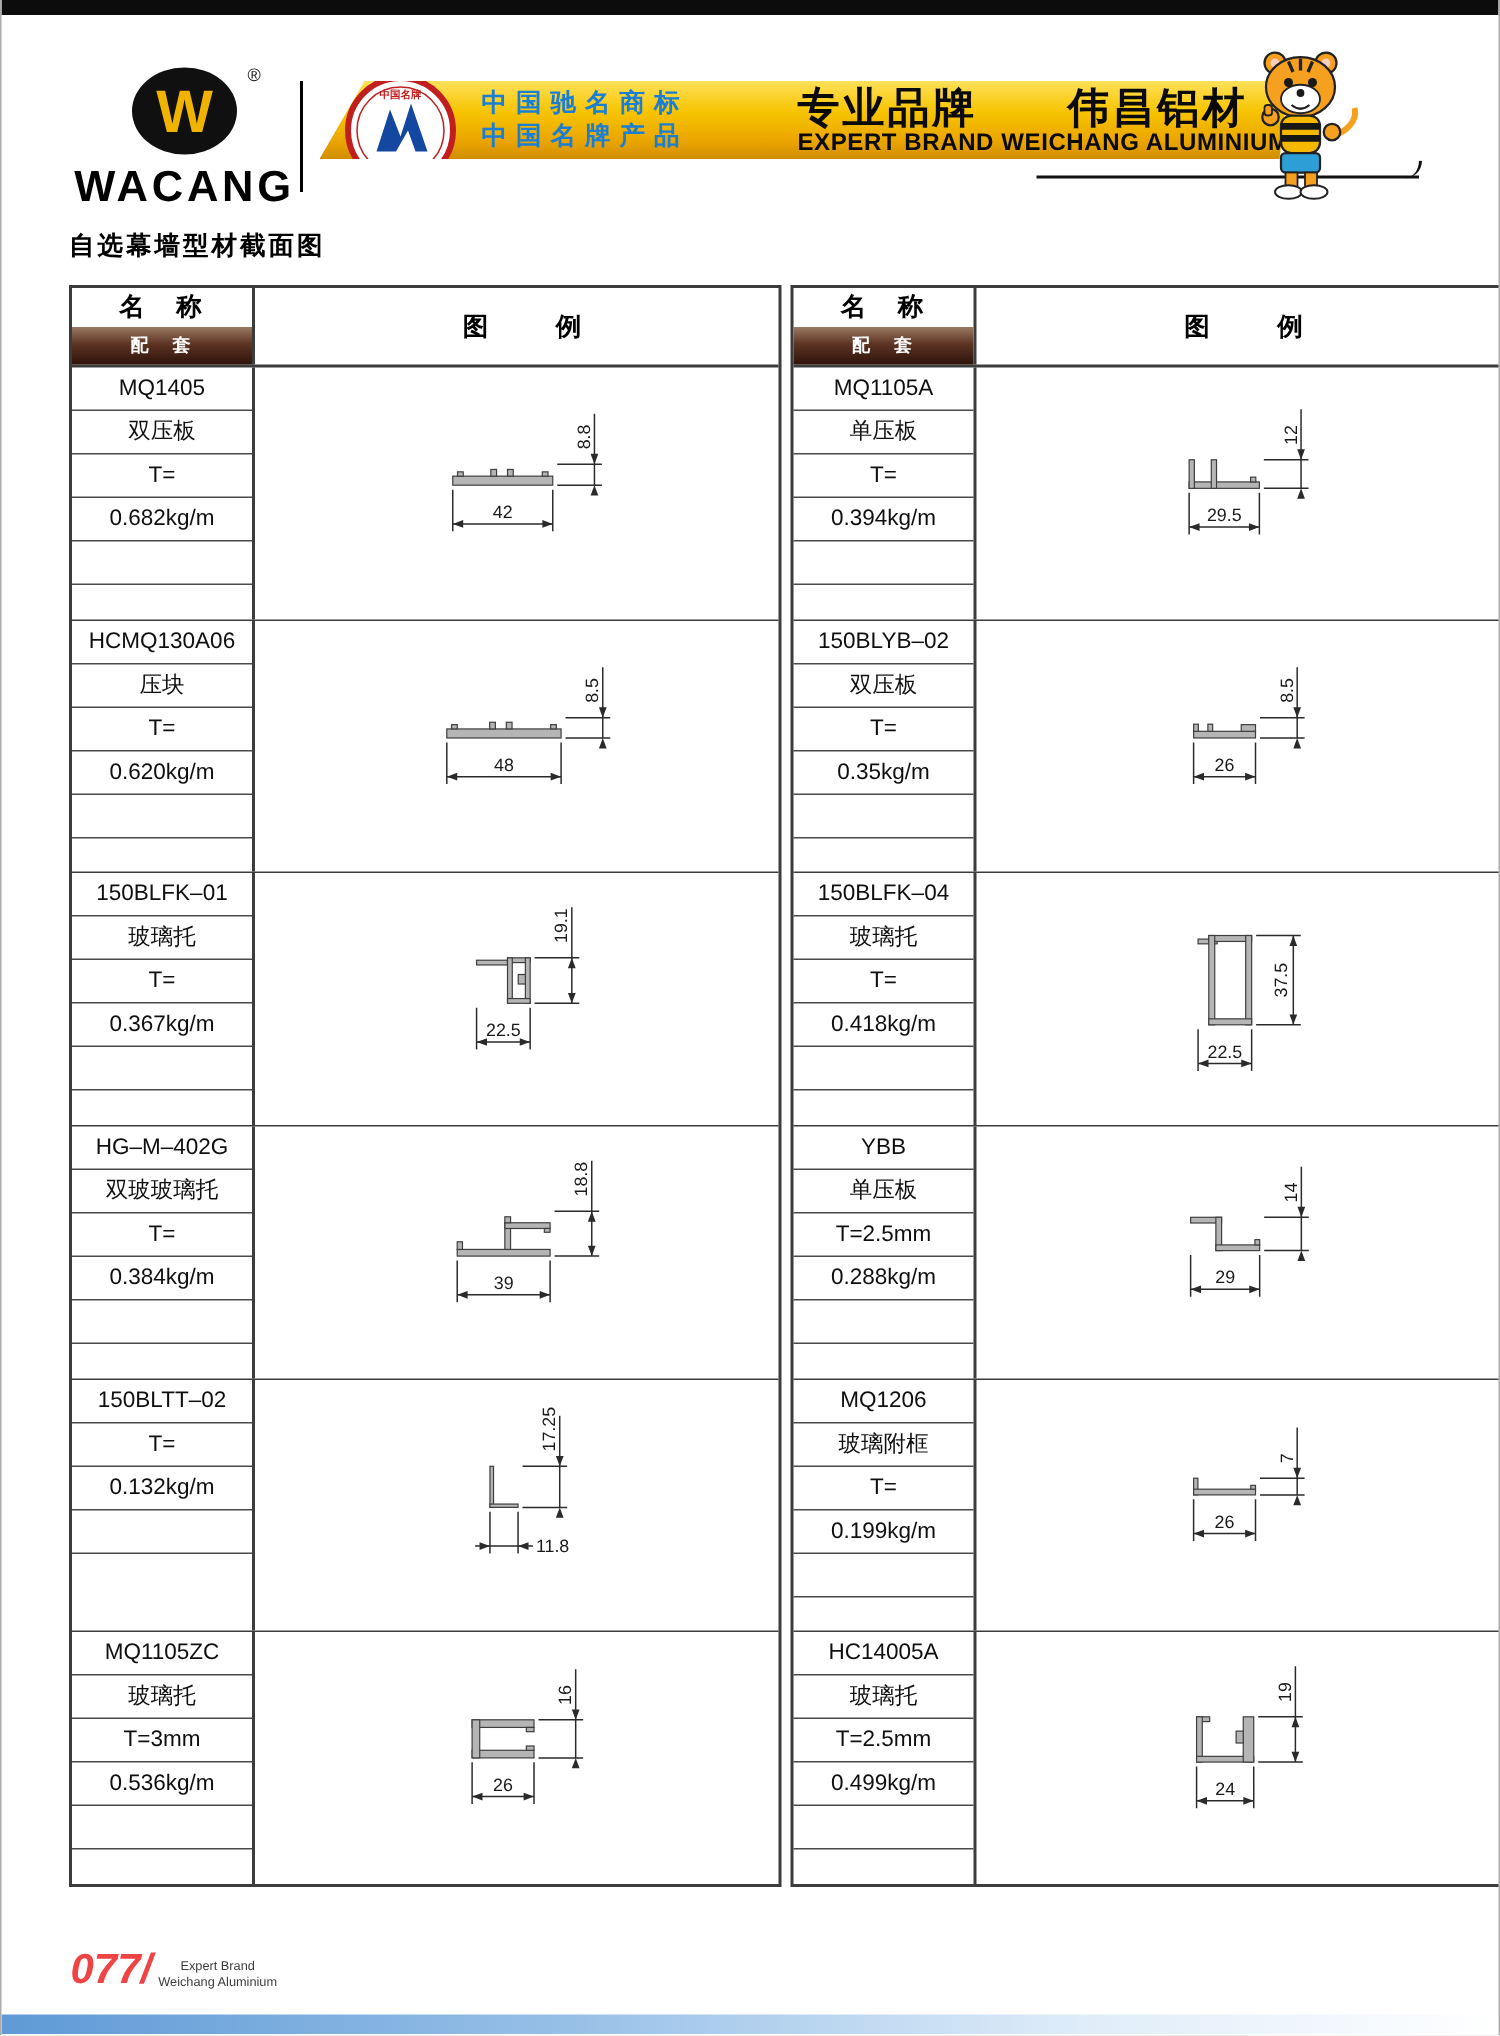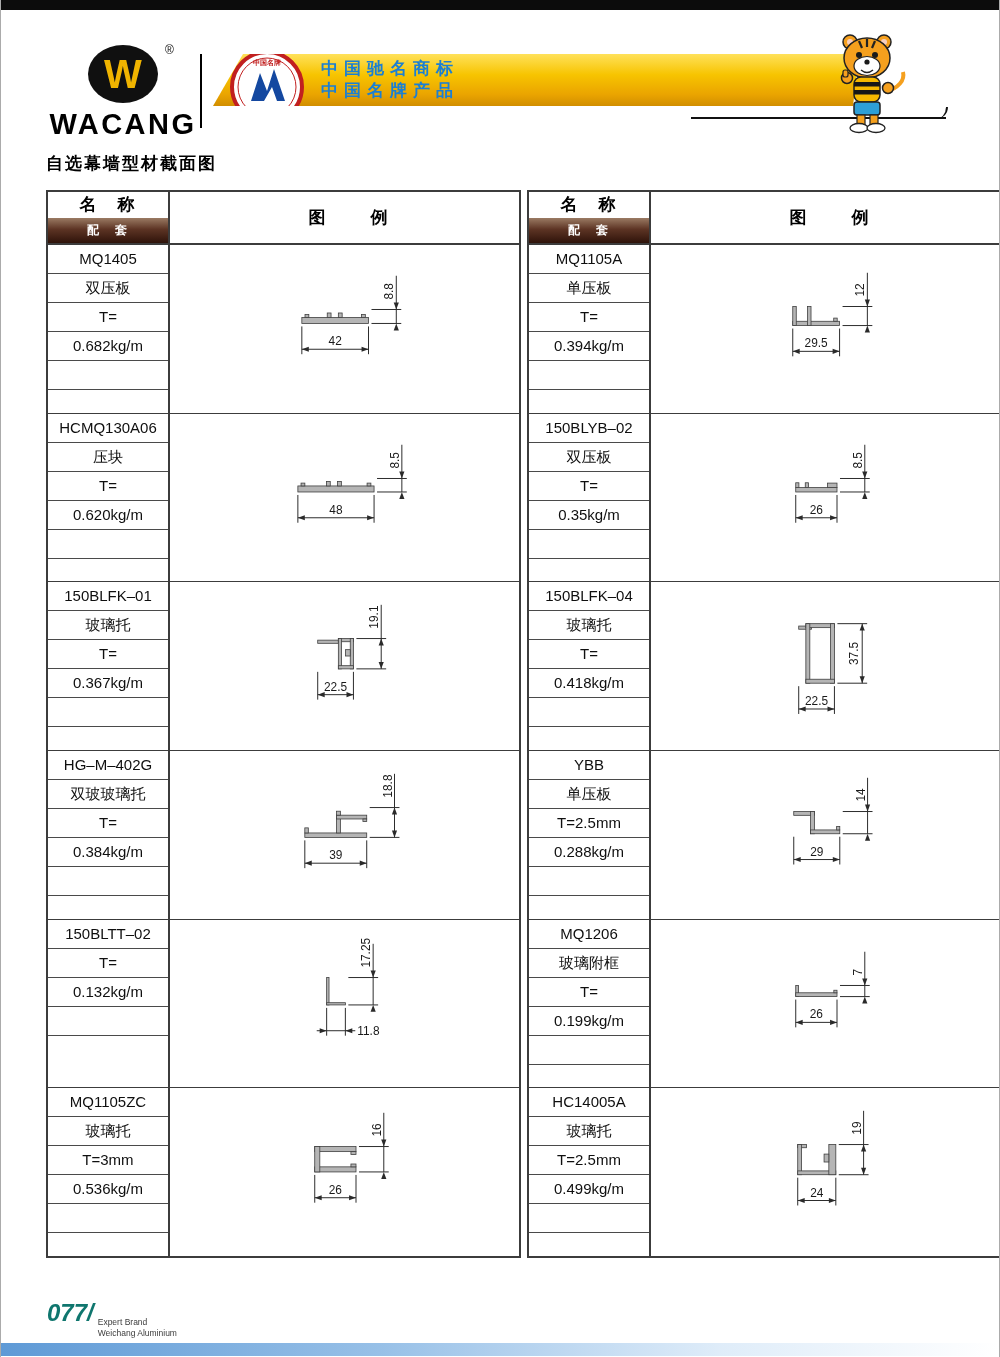--- a/index.html
+++ b/index.html
@@ -47,22 +47,22 @@
   .label-row{height:28px;line-height:28px;text-align:center;font-size:15px;color:#0f0f0f;
              border-bottom:1px solid #4a4a4a;overflow:hidden;white-space:nowrap;}
   .label-fill{flex:1;}
   .diagram-cell{flex:1;position:relative;min-width:0;}
   .diagram-cell svg{position:absolute;inset:0;width:100%;height:100%;}
 
   
   .footnote{position:absolute;top:1266px;left:0;right:0;text-align:center;font-size:14.5px;
             color:#141414;line-height:23px;}
   .pagefoot{position:absolute;top:1301px;left:46px;display:flex;align-items:flex-start;}
-  .pageno{color:#0f766e;font-size:24px;font-weight:bold;font-style:italic;line-height:24px;}
-  .pagebrand{margin-left:4px;margin-top:16px;font-size:8.5px;color:#3c3c3c;line-height:10.5px;white-space:nowrap;}
+  .pageno{color:#ef4444;font-size:28px;font-weight:bold;font-style:italic;line-height:24px;}
+  .pagebrand{margin-left:4px;margin-top:4px;font-size:8.5px;color:#3c3c3c;line-height:10.5px;white-space:nowrap;text-align:center;}
   .bottom-gradient{position:absolute;bottom:1px;left:0;right:0;height:13px;
             background:linear-gradient(90deg,#4288cf 0%,#85b5e3 38%,#d9e9f8 72%,#ffffff 100%);opacity:.85;}
 </style>
 </head>
 <body>
 
 <div class="page">
   <div class="top-bar"></div>
 
   <div class="hdr">
@@ -78,20 +78,24 @@
       <svg class="badge" width="76" height="76" viewBox="0 0 76 76">
         <circle cx="38" cy="38" r="35" fill="#fff" stroke="#c11f1f" stroke-width="4"></circle>
         <circle cx="38" cy="38" r="29" fill="none" stroke="#c11f1f" stroke-width="1"></circle>
         <polygon points="22,52 31,24 38,42 45,20 56,52 48,52 43,38 35,52" fill="#1448a0"></polygon>
         <text x="38" y="16" text-anchor="middle" font-size="7" fill="#c11f1f" font-weight="bold">中国名牌</text>
         <text x="38" y="68" text-anchor="middle" font-size="5.5" fill="#c11f1f">CHINA TOP BRAND</text>
       </svg>
       <div class="blue-lines">
         <div>中国驰名商标</div>
         <div>中国名牌产品</div>
+      </div>
+      <div class="black-lines">
+        <div class="l1">专业品牌　　伟昌铝材</div>
+        <div class="l2">EXPERT BRAND WEICHANG ALUMINIUM</div>
       </div>
     </div>
     <div class="banner-underline"></div>
 
     <svg class="tiger" width="86" height="106" viewBox="0 0 86 106">
       <path d="M60,64 C74,60 80,52 78,44" stroke="#f5a01e" stroke-width="4" fill="none"></path>
       <circle cx="25" cy="14" r="7" fill="#f5a01e" stroke="#222" stroke-width="1.5"></circle>
       <circle cx="59" cy="14" r="7" fill="#f5a01e" stroke="#222" stroke-width="1.5"></circle>
       <circle cx="25" cy="14" r="3" fill="#f7cfc0"></circle>
         <circle cx="59" cy="14" r="3" fill="#f7cfc0"></circle>

